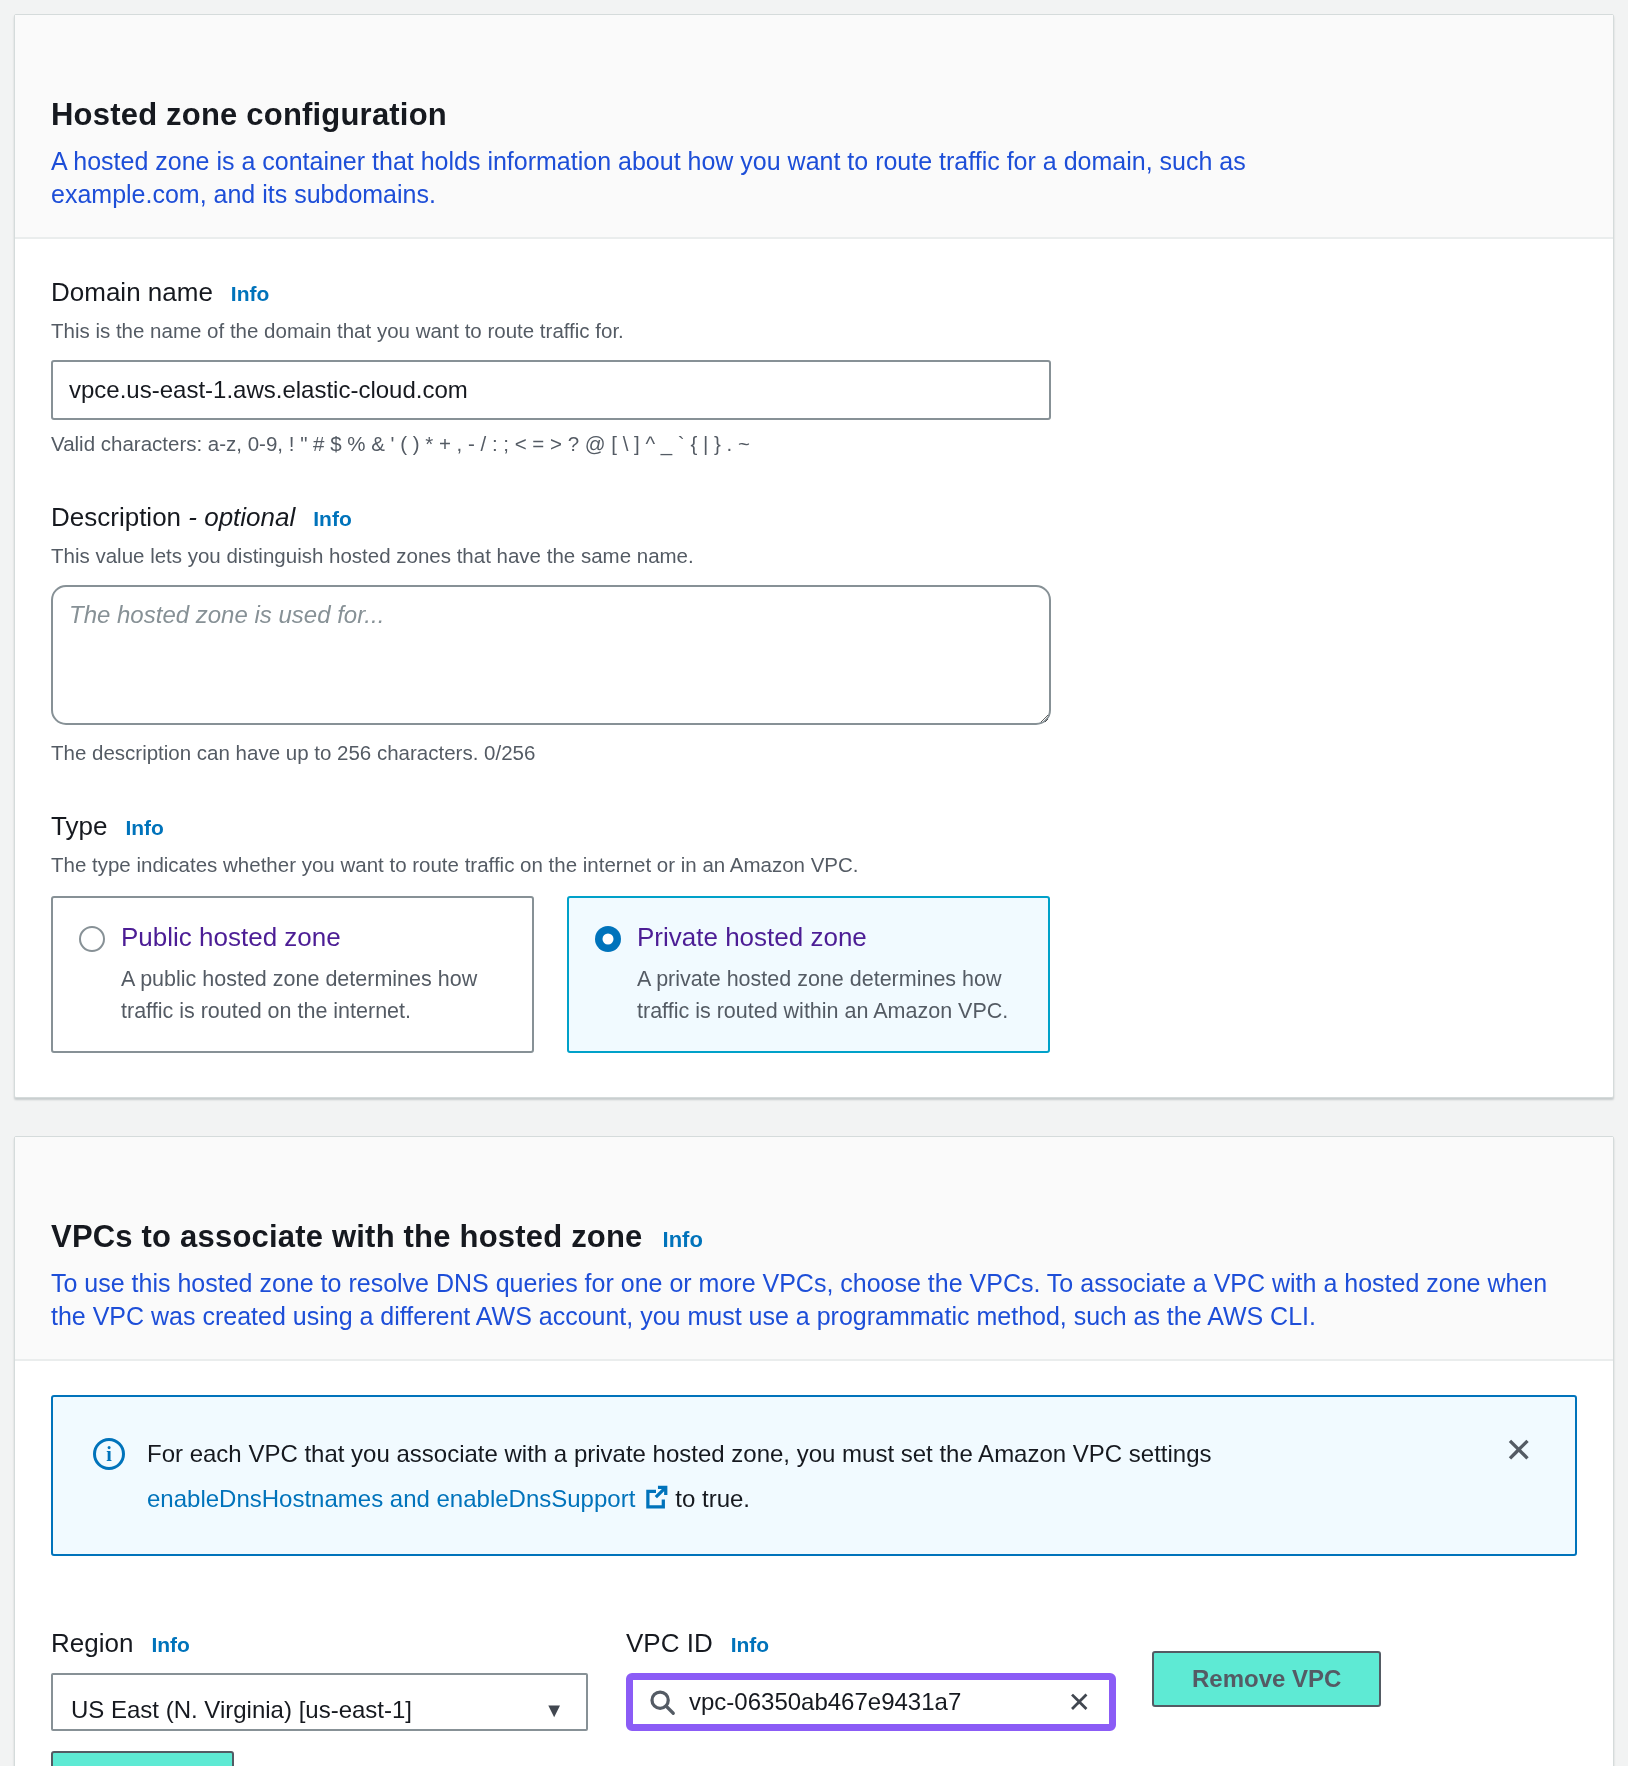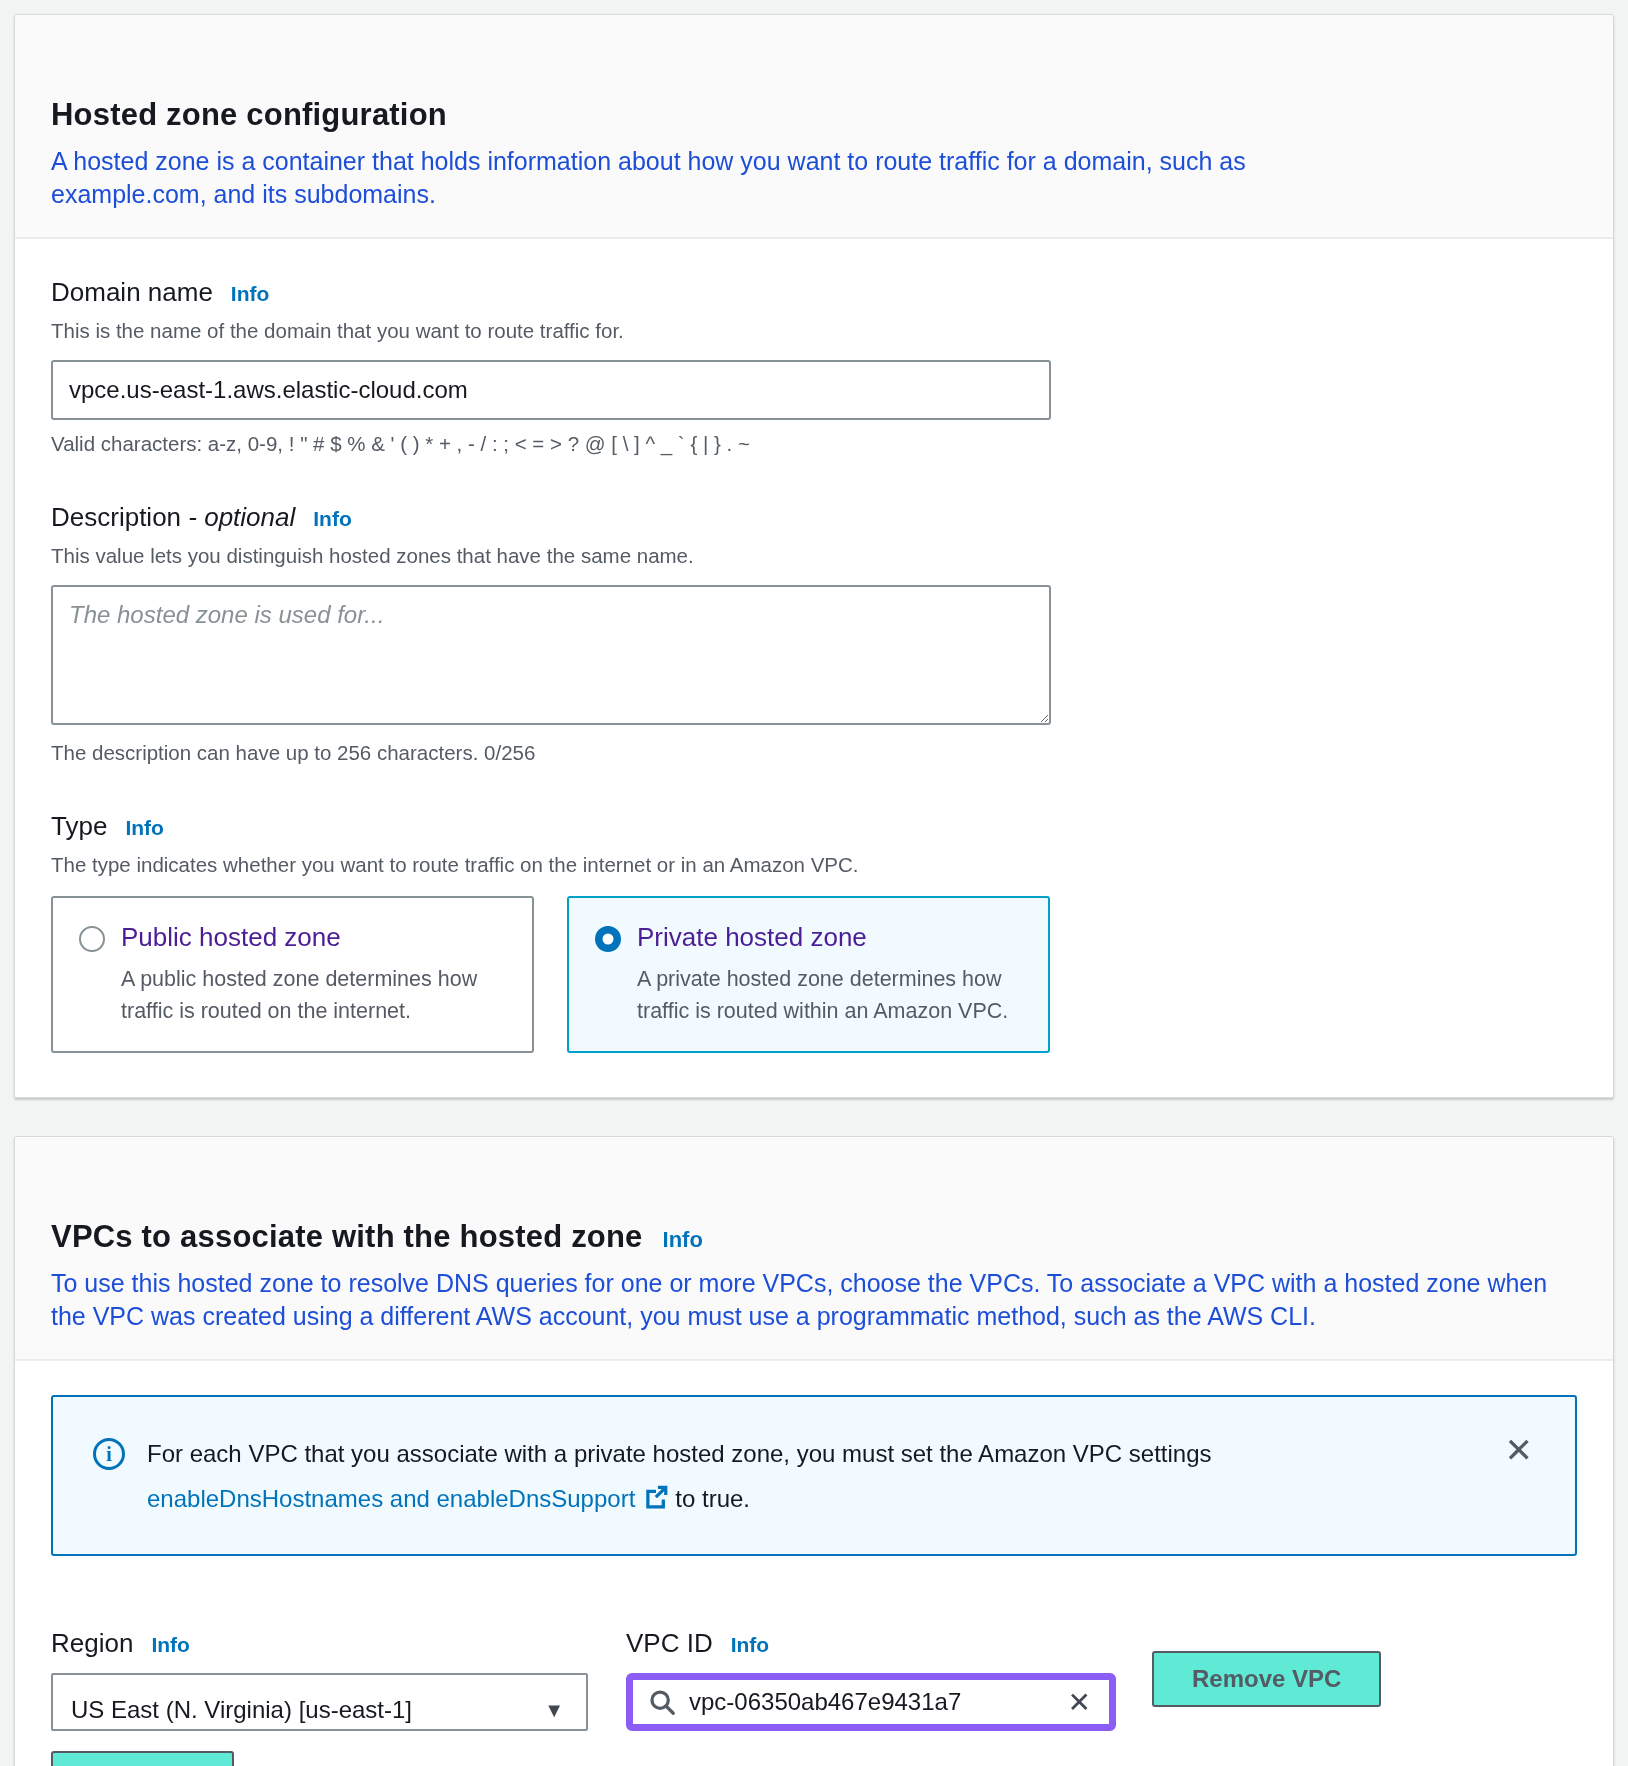--- a/index.html
+++ b/index.html
@@ -44,21 +44,21 @@
     width: 1000px; height: 60px;
     border: 2px solid #879196; border-radius: 3px;
     padding: 0 16px;
     font-family: "Liberation Sans", sans-serif;
     font-size: 24px; color: #16191f; background: #fff;
     outline: none;
   }
   .textarea-input {
     margin-top: 14px;
     width: 1000px; height: 140px;
-    border: 2px solid #879196; border-radius: 3px;
+    border: 2px solid #879196; border-radius: 15px;
     padding: 14px 16px;
     font-family: "Liberation Sans", sans-serif;
     font-size: 24px; color: #16191f; background: #fff;
     resize: vertical; outline: none;
   }
   .textarea-input::placeholder { font-style: italic; color: #879196; }
 
   .radio-cards { display: flex; gap: 33px; margin-top: 16px; }
   .radio-card {
     width: 483px; min-height: 150px;

